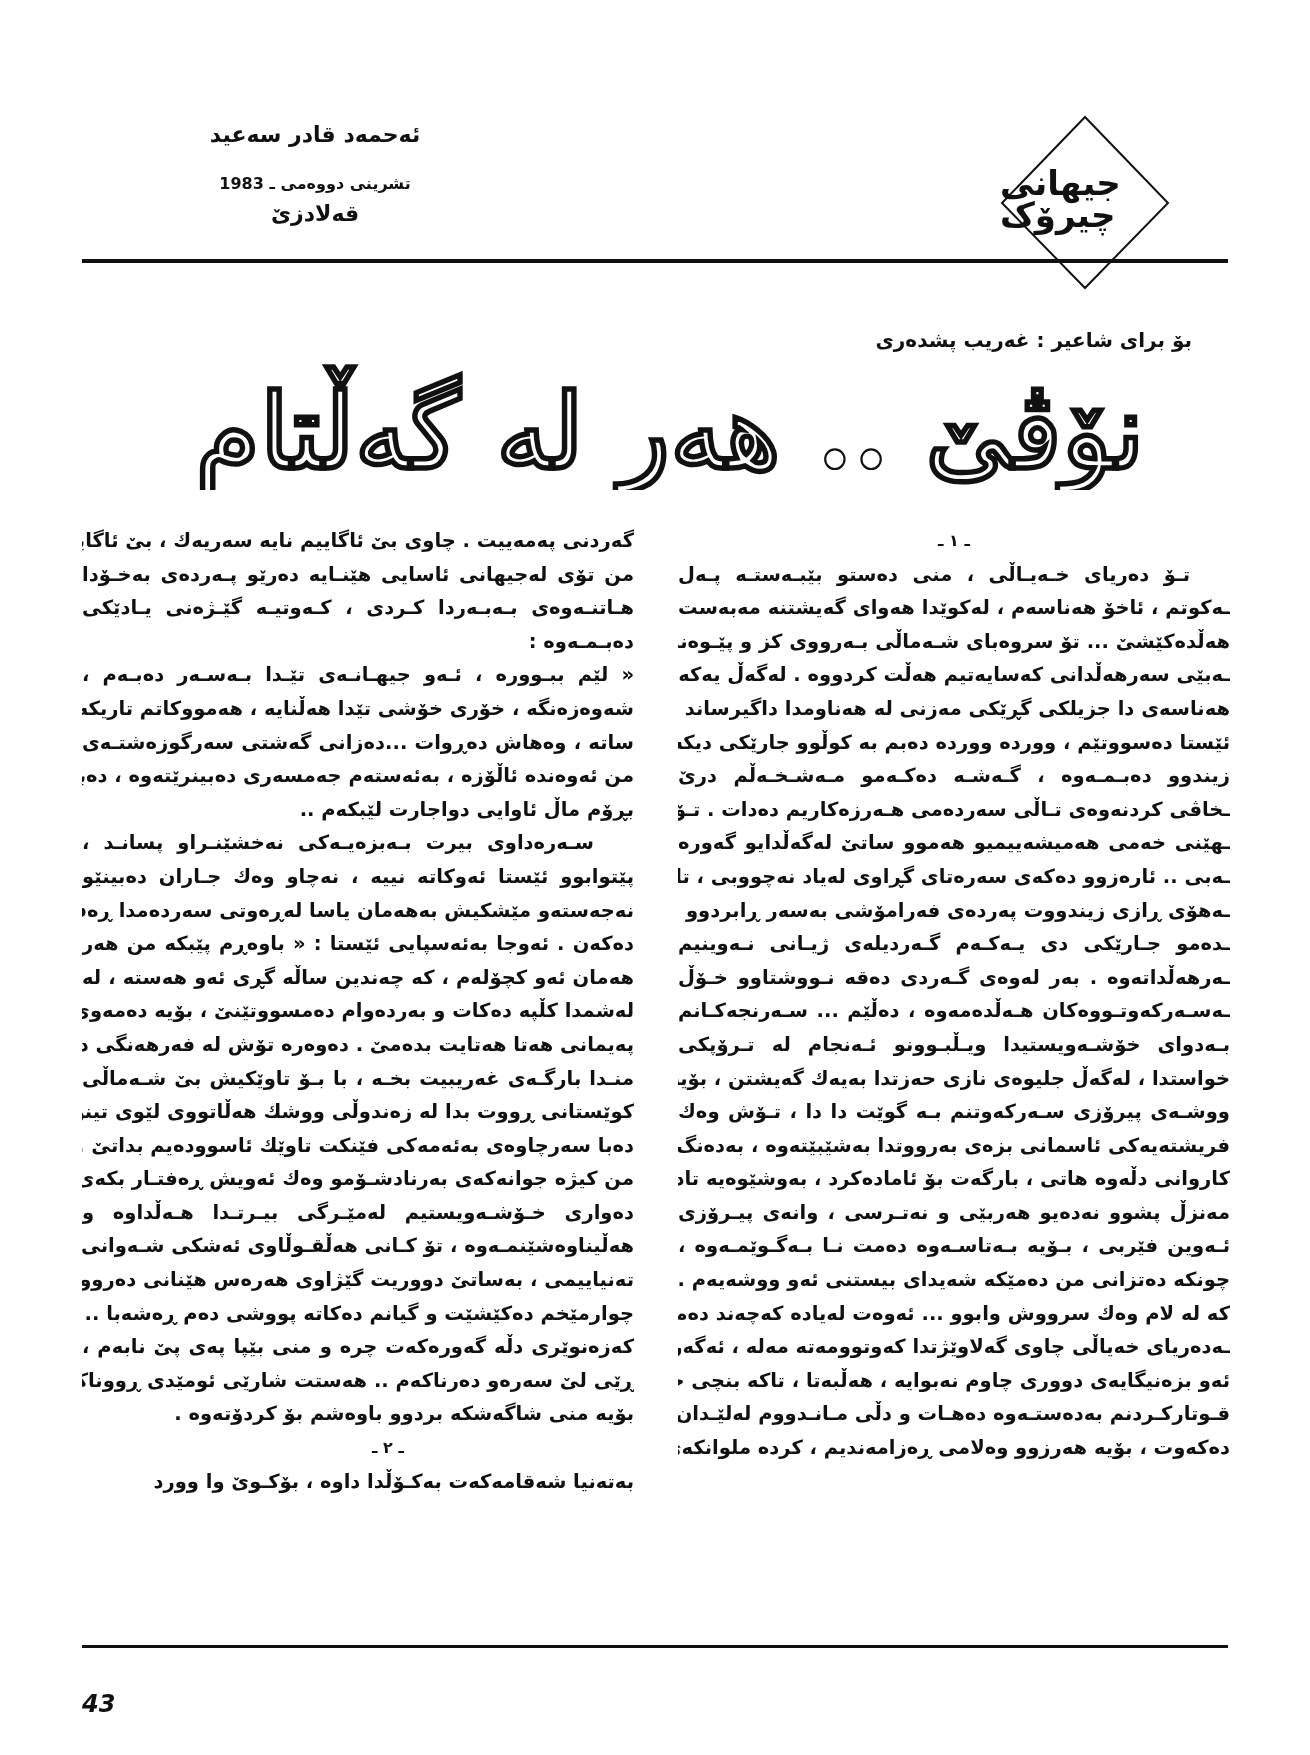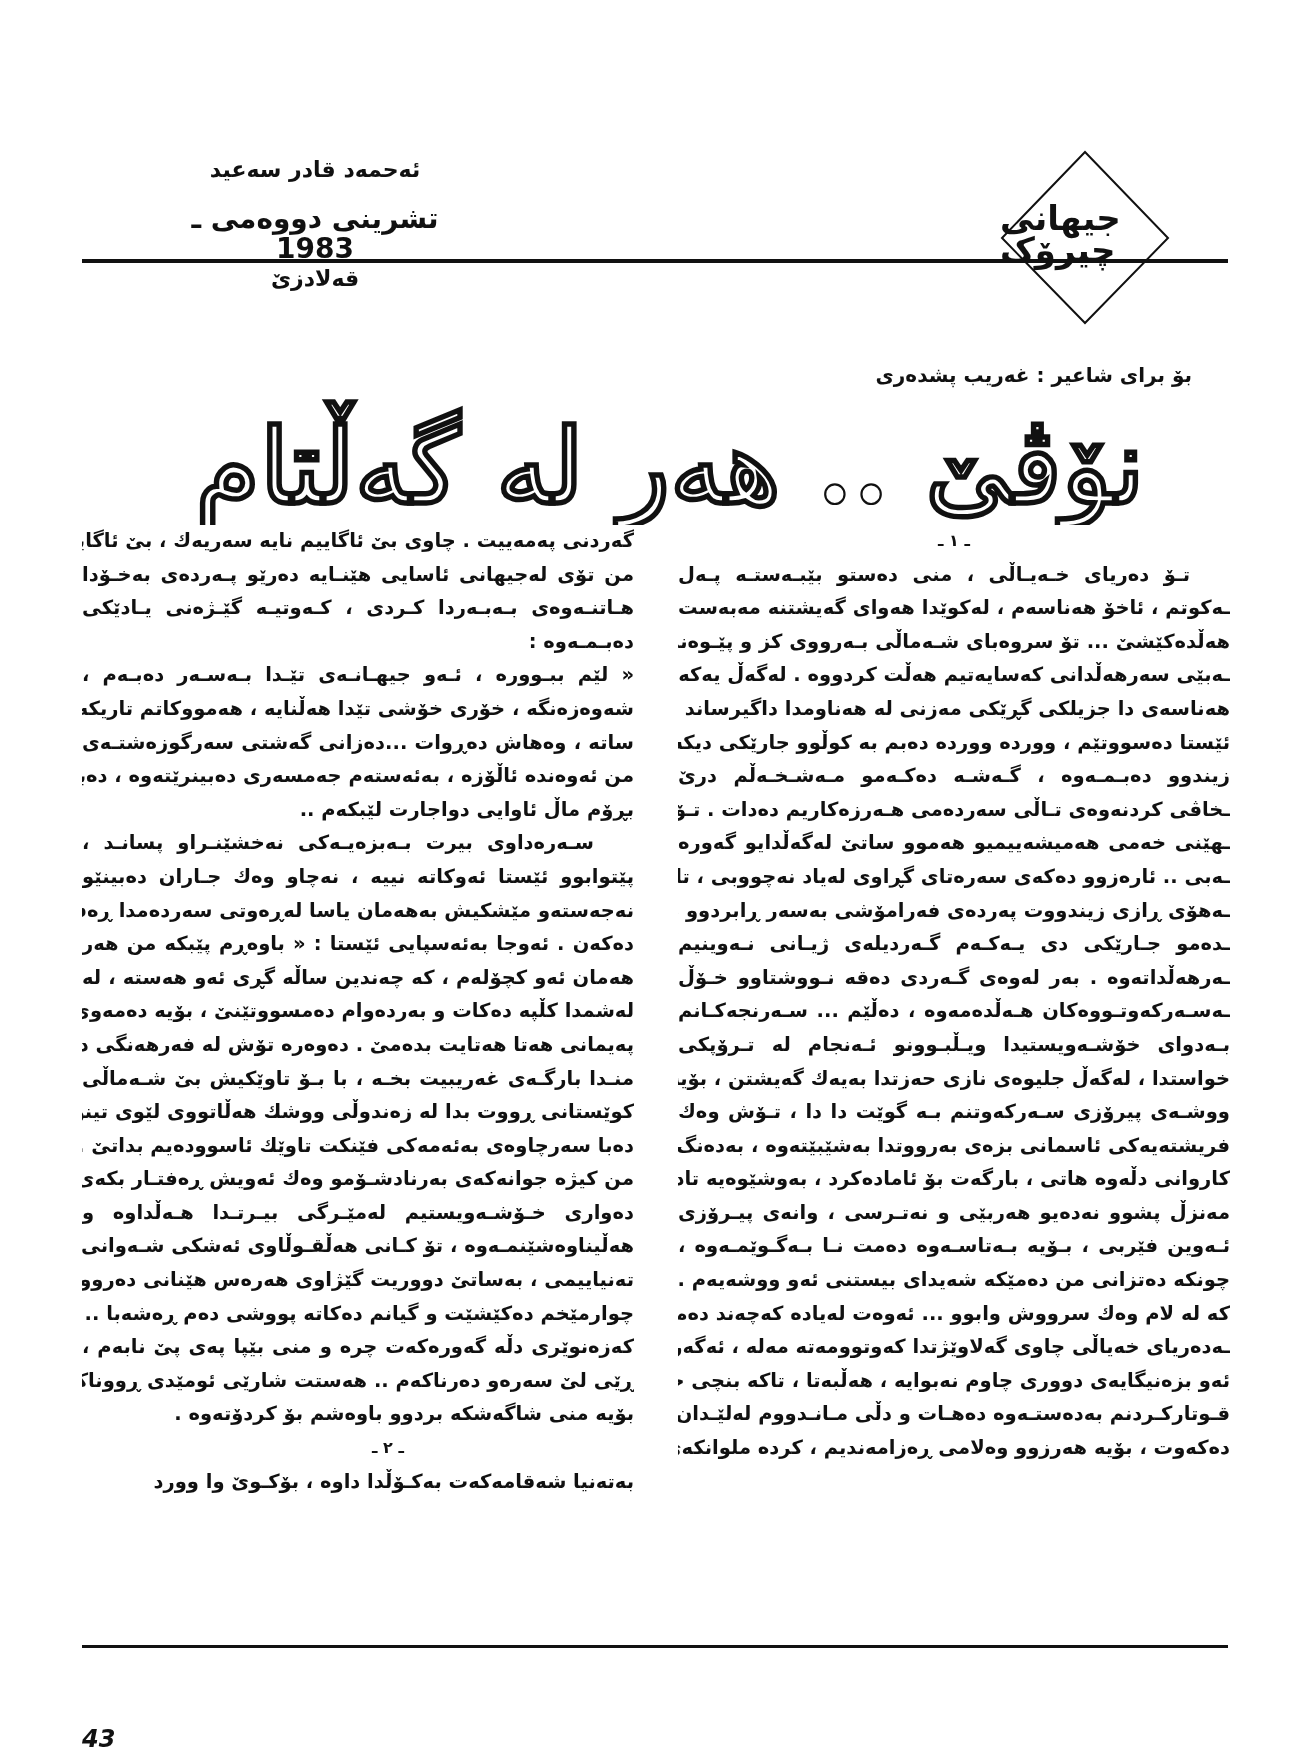--- a/index.html
+++ b/index.html
@@ -1,30 +1,30 @@
 <!DOCTYPE html>
 <html><head>
 <meta charset="utf-8">
 <style>
   html, body { margin: 0; padding: 0; background: #ffffff; }
   body { width: 1310px; height: 1755px; position: relative; overflow: hidden;
          font-family: "DejaVu Sans", sans-serif; color: #111111; }
-  .abs { position: absolute; margin-top: 35px; }
+  .abs { position: absolute; }
 
   
   #logo { left: 1000px; top: 115px; width: 170px; height: 175px; }
   #logo svg { width: 100%; height: 100%; }
   .logo-text { position: absolute; left: 0; width: 100%; text-align: left;
                font-weight: bold; font-size: 34px; direction: rtl; }
   #logo .l1 { top: 48px; }
   #logo .l2 { top: 80px; }
 
   #author-block { left: 150px; top: 122px; width: 330px; direction: rtl; text-align: center; font-weight: bold; }
   #author-name { font-size: 22px; margin-bottom: 22px; }
-  #date-line { font-size: 28px; line-height: 30px; }
+  #date-line { font-size: 16px; line-height: 30px; }
   #place-line { font-size: 22px; line-height: 30px; }
 
   .rule { position: absolute; background: #111; }
   #rule-top { left: 82px; top: 259px; width: 1146px; height: 4px; }
   #rule-bottom { left: 82px; top: 1645px; width: 1146px; height: 3px; }
 
   
   #dedication { right: 118px; top: 328px; direction: rtl; font-weight: bold; font-size: 20px; }
   #title { left: 190px; top: 360px; width: 960px; height: 130px; }
   #title svg { width: 100%; height: 100%; }

